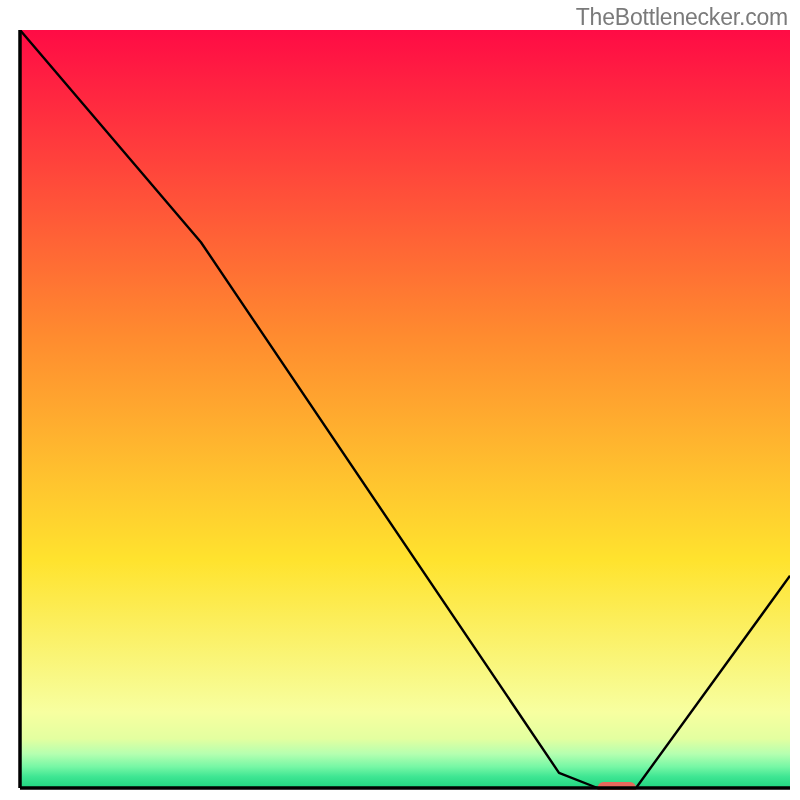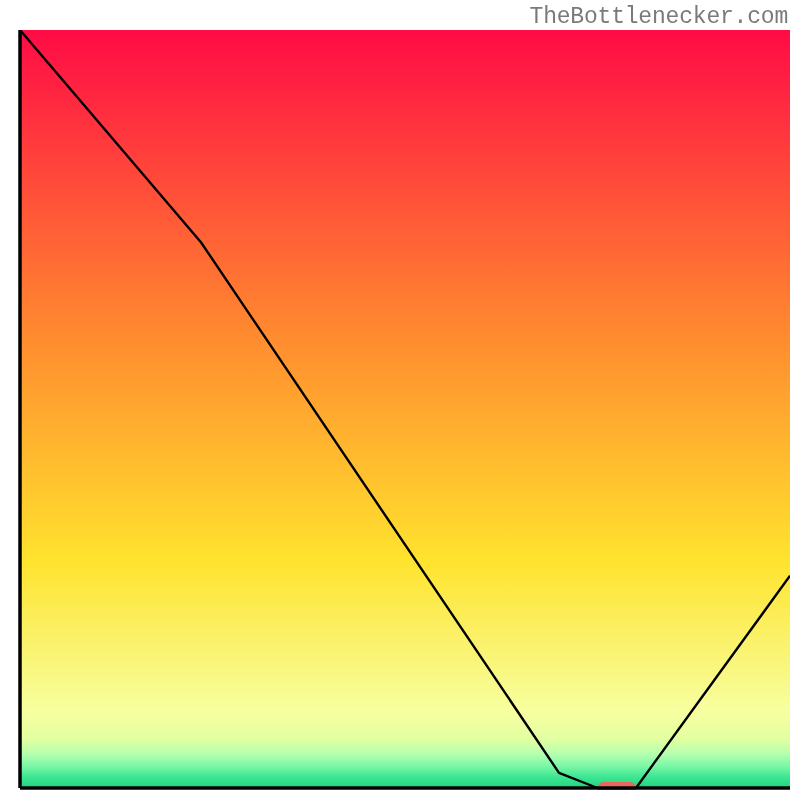--- a/index.html
+++ b/index.html
@@ -7,21 +7,20 @@
     padding: 0;
     width: 800px;
     height: 800px;
     background: #ffffff;
     font-family: Arial, Helvetica, sans-serif;
   }
   .wrap {
     position: relative;
     width: 800px;
     height: 800px;
-    font-family: Liberation Mono, monospace;
   }
   .watermark {
     position: absolute;
     top: 4px;
     right: 12px;
     color: #7a7a7a;
     font-size: 23px;
     font-weight: 500;
     letter-spacing: -0.2px;
     z-index: 5;

